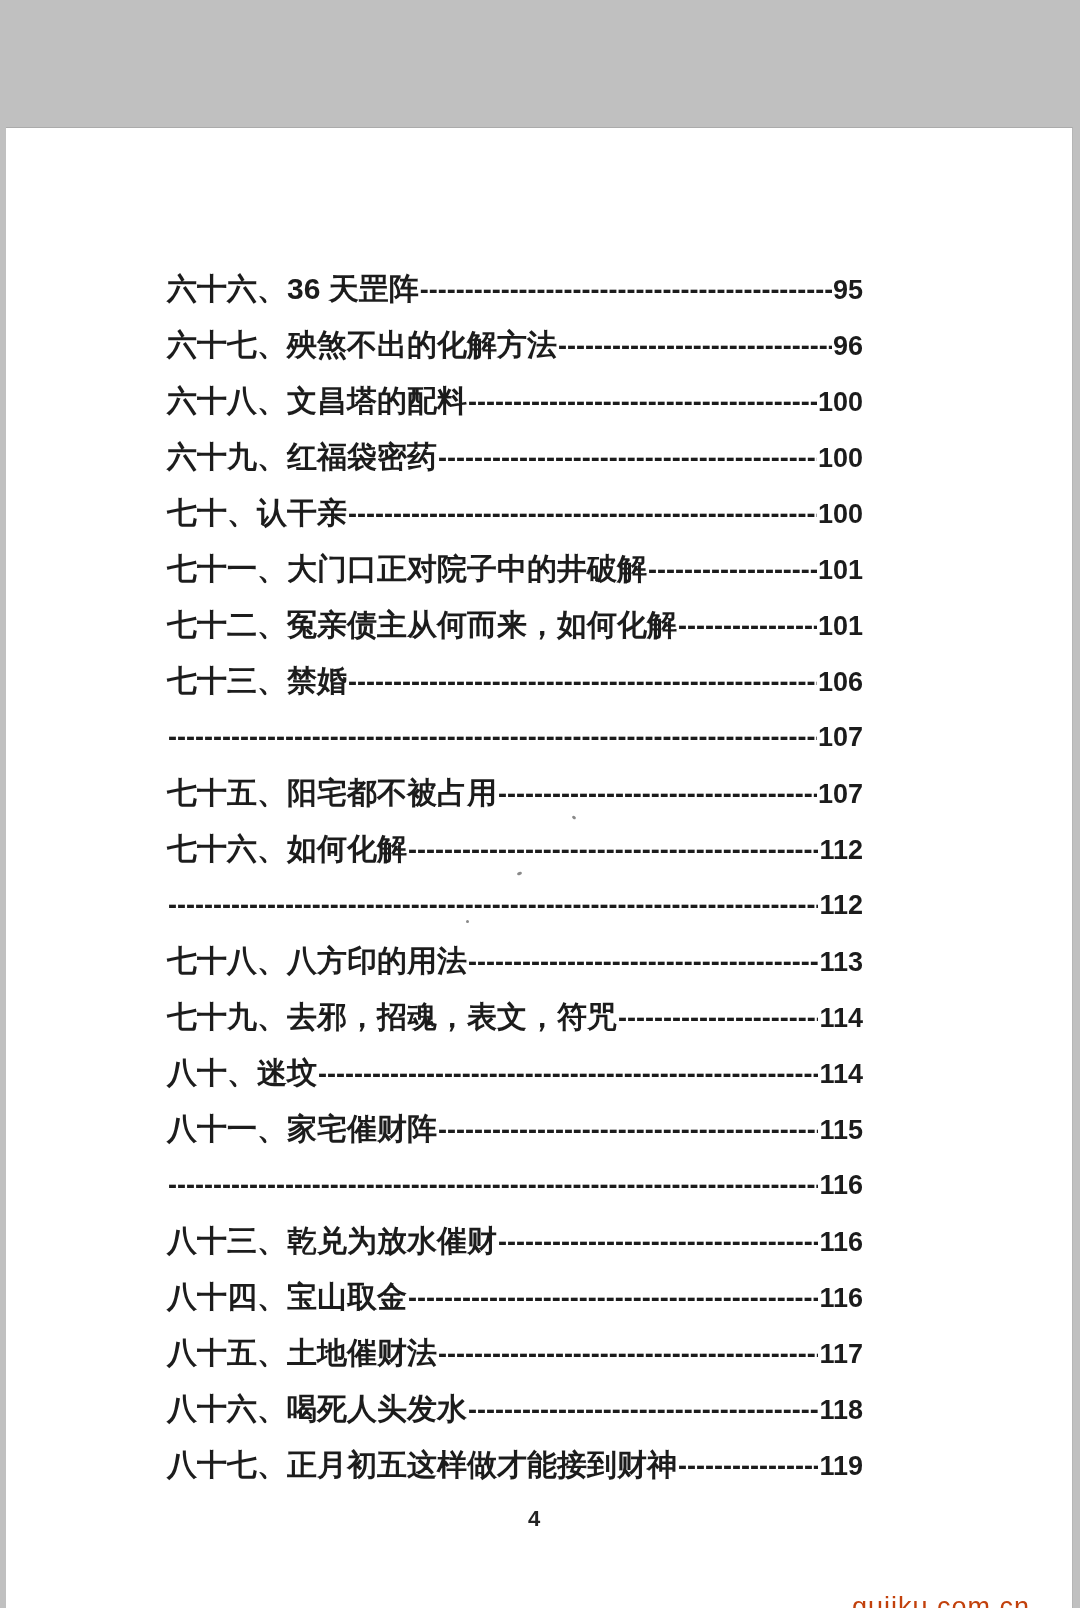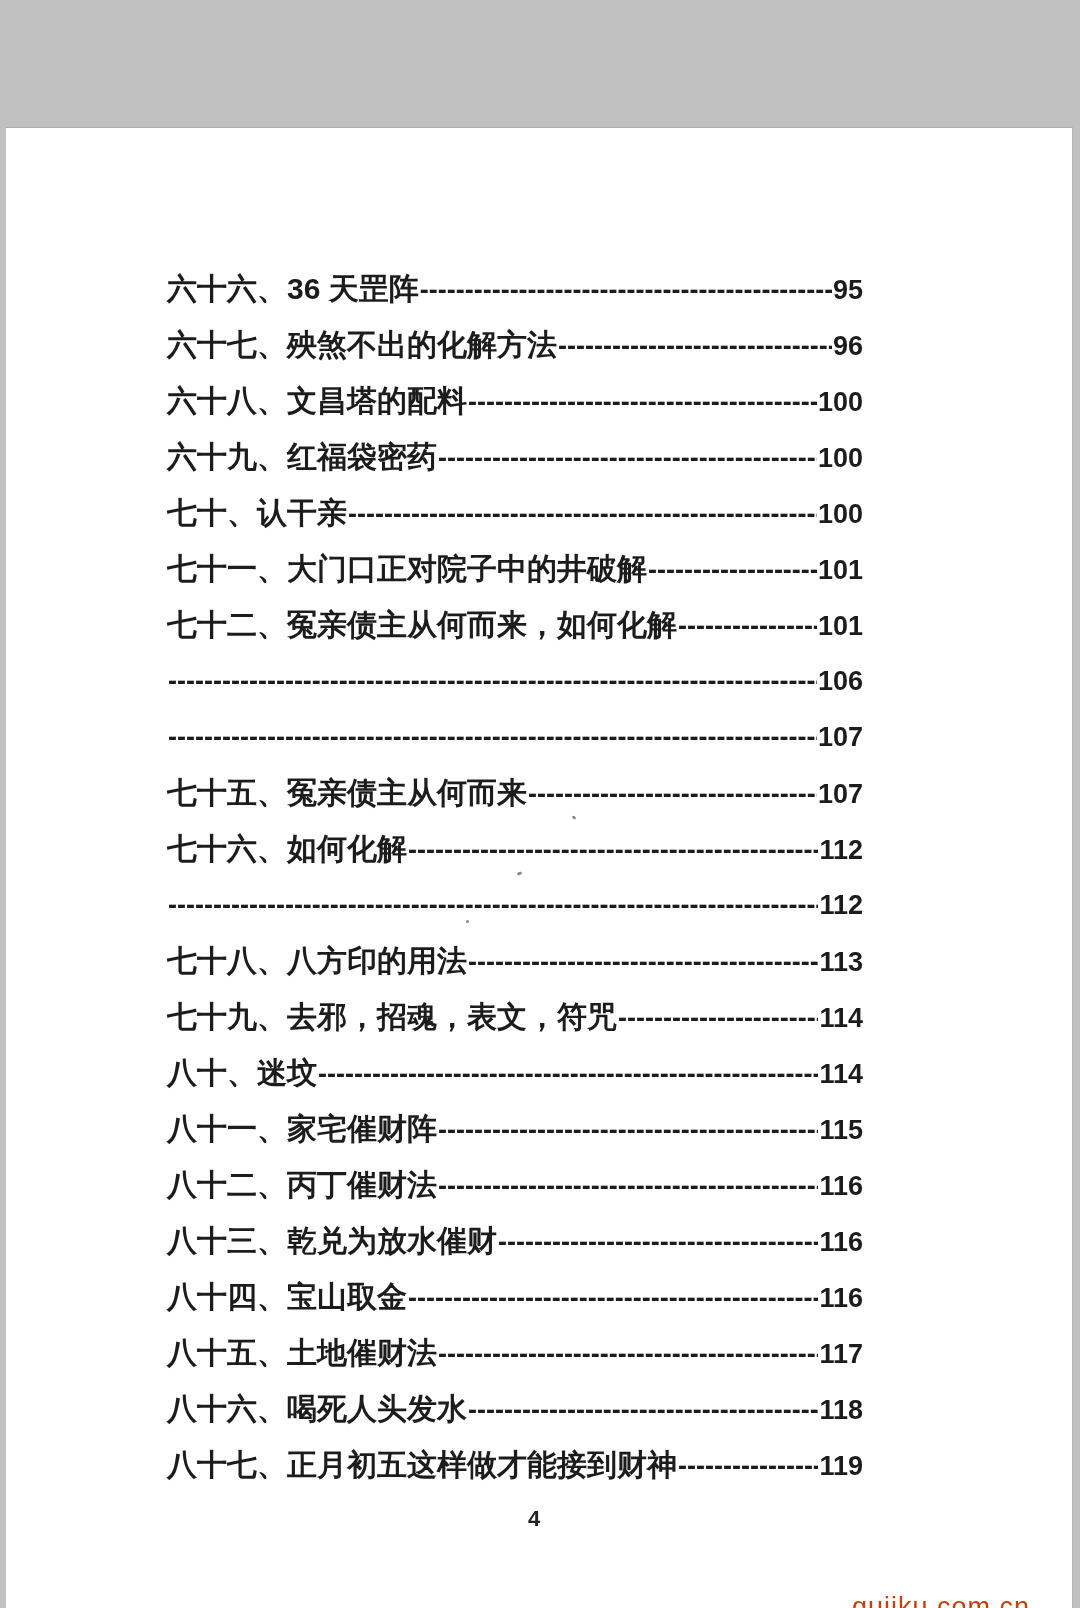--- a/index.html
+++ b/index.html
@@ -92,31 +92,32 @@
     <span class="toc-num">101</span>
   </div>
 
   <div class="toc-row">
     <span class="toc-title">七十二、冤亲债主从何而来，如何化解</span>
     <span class="toc-leader">----------------------------------------------------------------------------------------------------------------------------------------------------------------</span>
     <span class="toc-num">101</span>
   </div>
 
   <div class="toc-row">
+    <span class="toc-title">七十三、禁婚</span>
     <span class="toc-leader">----------------------------------------------------------------------------------------------------------------------------------------------------------------</span>
     <span class="toc-num">106</span>
   </div>
 
   <div class="toc-row">
     <span class="toc-leader">----------------------------------------------------------------------------------------------------------------------------------------------------------------</span>
     <span class="toc-num">107</span>
   </div>
 
   <div class="toc-row">
-    <span class="toc-title">七十五、冤亲债主从何而来</span>
+    <span class="toc-title">七十五、阳宅都不被占用</span>
     <span class="toc-leader">----------------------------------------------------------------------------------------------------------------------------------------------------------------</span>
     <span class="toc-num">107</span>
   </div>
 
   <div class="toc-row">
     <span class="toc-title">七十六、如何化解</span>
     <span class="toc-leader">----------------------------------------------------------------------------------------------------------------------------------------------------------------</span>
     <span class="toc-num">112</span>
   </div>
 
@@ -143,21 +144,20 @@
     <span class="toc-num">114</span>
   </div>
 
   <div class="toc-row">
     <span class="toc-title">八十一、家宅催财阵</span>
     <span class="toc-leader">----------------------------------------------------------------------------------------------------------------------------------------------------------------</span>
     <span class="toc-num">115</span>
   </div>
 
   <div class="toc-row">
-    <span class="toc-title">八十二、丙丁催财法</span>
     <span class="toc-leader">----------------------------------------------------------------------------------------------------------------------------------------------------------------</span>
     <span class="toc-num">116</span>
   </div>
 
   <div class="toc-row">
     <span class="toc-title">八十三、乾兑为放水催财</span>
     <span class="toc-leader">----------------------------------------------------------------------------------------------------------------------------------------------------------------</span>
     <span class="toc-num">116</span>
   </div>
 

